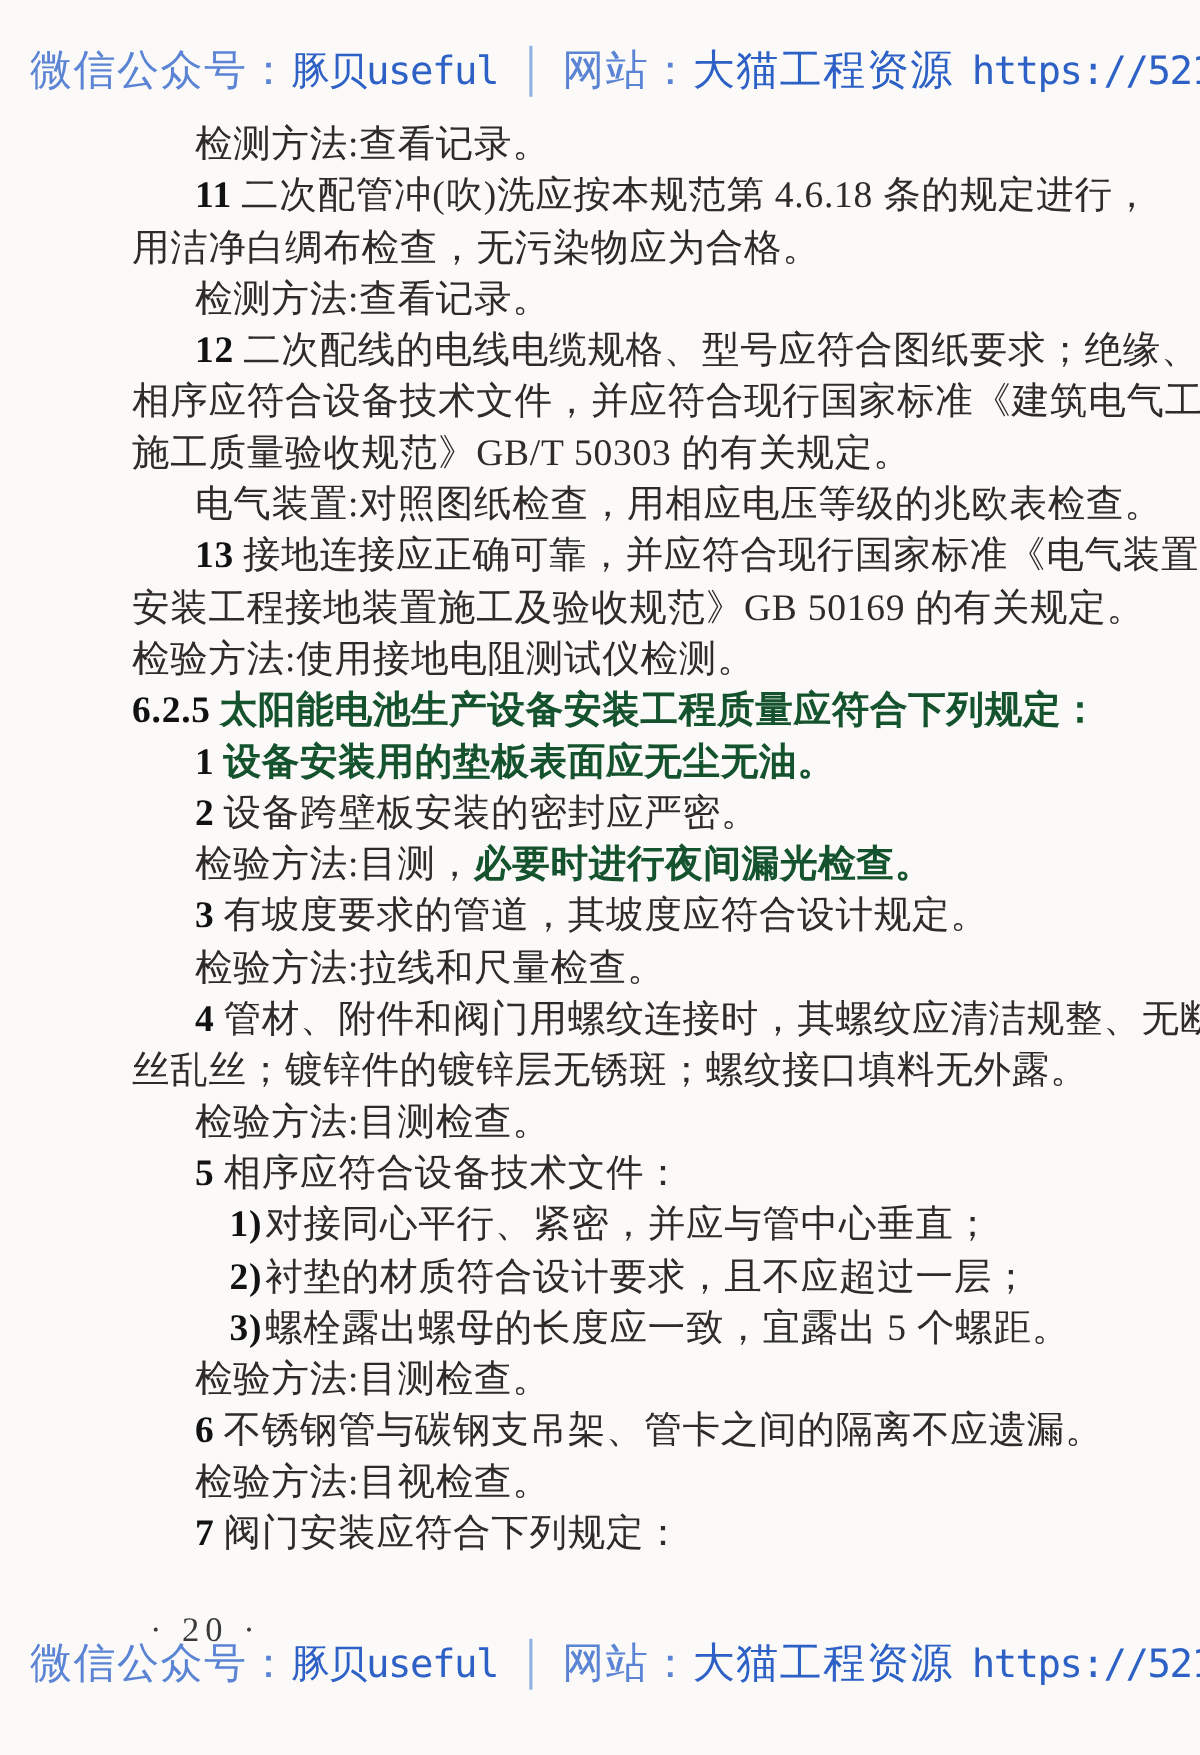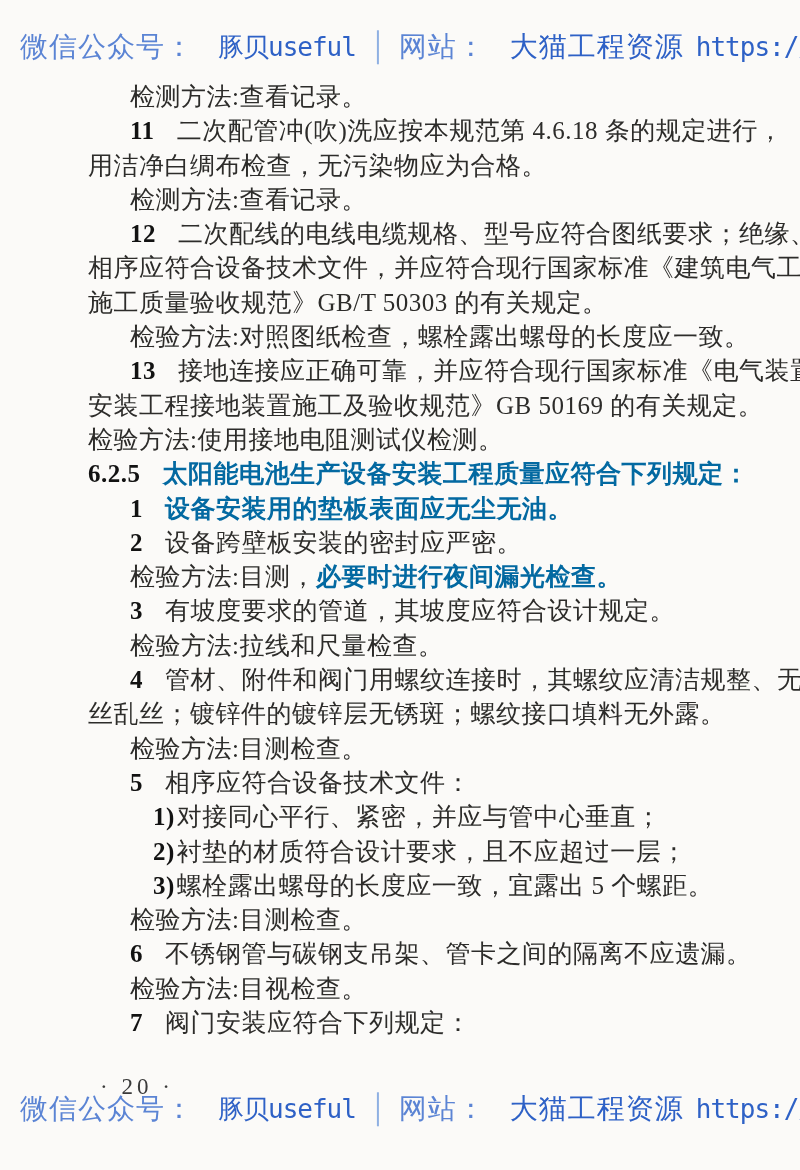--- a/index.html
+++ b/index.html
@@ -19,21 +19,21 @@
   .watermark {
     position: absolute;
     left: 20px;
     white-space: nowrap;
     font-size: 28px;
     letter-spacing: 1px;
   }
   .wm-top { top: 28px; }
   .wm-bottom { top: 1090px; }
   .wm-label  { color: var(--wm-label, #5b84d4); }
-  .wm-strong { color: var(--wm-text, #2e61c6); margin-left: 24px; }
+  .wm-strong { color: var(--wm-text, #2e61c6); }
   .wm-sep {
     color: var(--wm-sep, #8fb0e2);
     font-weight: 300;
     padding: 0 10px 0 12px;
   }
   .wm-latin {
     font-family: "DejaVu Sans Mono", "Liberation Mono", monospace;
     font-size: 26px;
     letter-spacing: -1px;
   }
@@ -48,22 +48,22 @@
   }
   .line {
     height: 34.3px;
     line-height: 34.3px;
     font-size: 25px;
     white-space: nowrap;
     letter-spacing: 0.5px;
   }
   .ind1 { padding-left: 42px; }
   .ind2 { padding-left: 65px; }
-  .bold { font-weight: 700; color: #0369a1; }
-  .num  { font-weight: 700; color: #121212; margin-right: 22px; }
+  .bold { font-weight: 700; color: #14532d; }
+  .num  { font-weight: 700; color: #121212; margin-right: 6px; }
   .num2 { font-weight: 700; color: #121212; margin-right: 2px; }
 
   
   .page-number {
     position: absolute;
     left: 100px; top: 1074px;
     font-size: 23px;
     color: #3a3a3a;
     letter-spacing: 4px;
     z-index: 2;
@@ -80,21 +80,21 @@
   </div>
 
   <div class="doc-body" id="doc-body">
       <div class="line ind1"><span>检测方法:查看记录。</span></div>
       <div class="line ind1"><span class="num">11</span><span>二次配管冲(吹)洗应按本规范第 4.6.18 条的规定进行，</span></div>
       <div class="line"><span>用洁净白绸布检查，无污染物应为合格。</span></div>
       <div class="line ind1"><span>检测方法:查看记录。</span></div>
       <div class="line ind1"><span class="num">12</span><span>二次配线的电线电缆规格、型号应符合图纸要求；绝缘、</span></div>
       <div class="line"><span>相序应符合设备技术文件，并应符合现行国家标准《建筑电气工程</span></div>
       <div class="line"><span>施工质量验收规范》GB/T 50303 的有关规定。</span></div>
-      <div class="line ind1"><span>检验方法:对照图纸检查，螺栓露出螺母的长度应一致。</span></div>
+      <div class="line ind1"><span>电气装置:对照图纸检查，用相应电压等级的兆欧表检查。</span></div>
       <div class="line ind1"><span class="num">13</span><span>接地连接应正确可靠，并应符合现行国家标准《电气装置</span></div>
       <div class="line"><span>安装工程接地装置施工及验收规范》GB 50169 的有关规定。</span></div>
       <div class="line"><span>检验方法:使用接地电阻测试仪检测。</span></div>
       <div class="line"><span class="num">6.2.5</span><span class="bold">太阳能电池生产设备安装工程质量应符合下列规定：</span></div>
       <div class="line ind1"><span class="num">1</span><span class="bold">设备安装用的垫板表面应无尘无油。</span></div>
       <div class="line ind1"><span class="num">2</span><span>设备跨壁板安装的密封应严密。</span></div>
       <div class="line ind1"><span>检验方法:目测，</span><span class="bold">必要时进行夜间漏光检查。</span></div>
       <div class="line ind1"><span class="num">3</span><span>有坡度要求的管道，其坡度应符合设计规定。</span></div>
       <div class="line ind1"><span>检验方法:拉线和尺量检查。</span></div>
       <div class="line ind1"><span class="num">4</span><span>管材、附件和阀门用螺纹连接时，其螺纹应清洁规整、无断</span></div>

